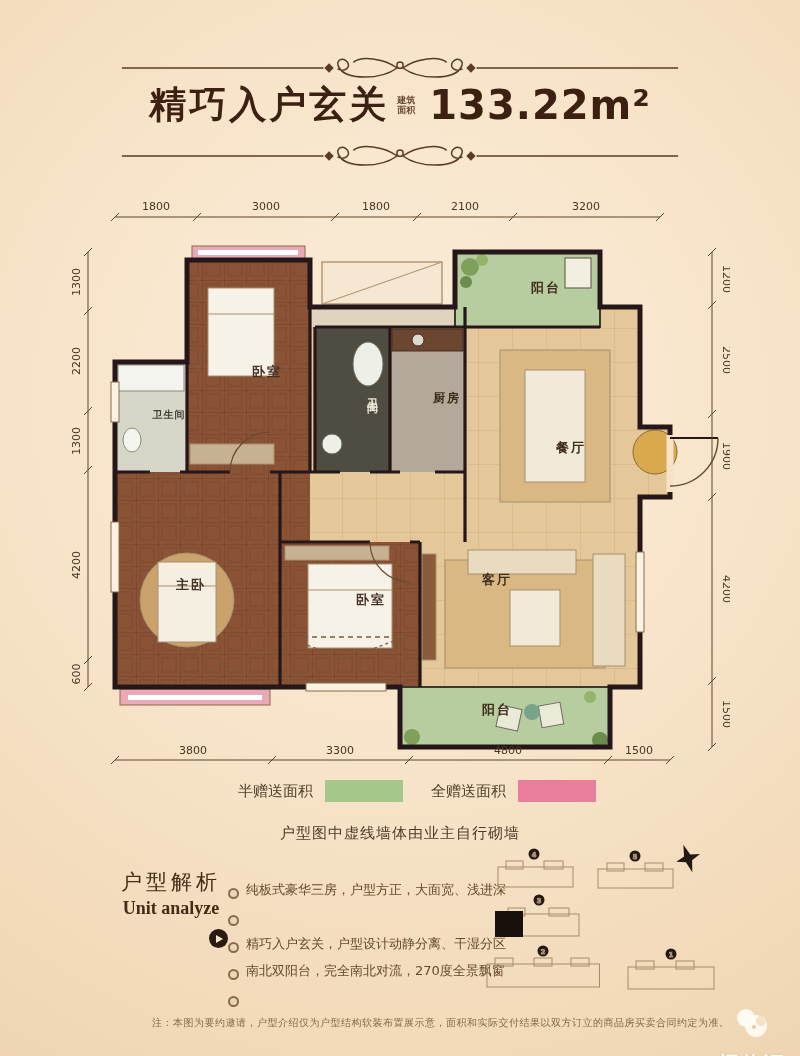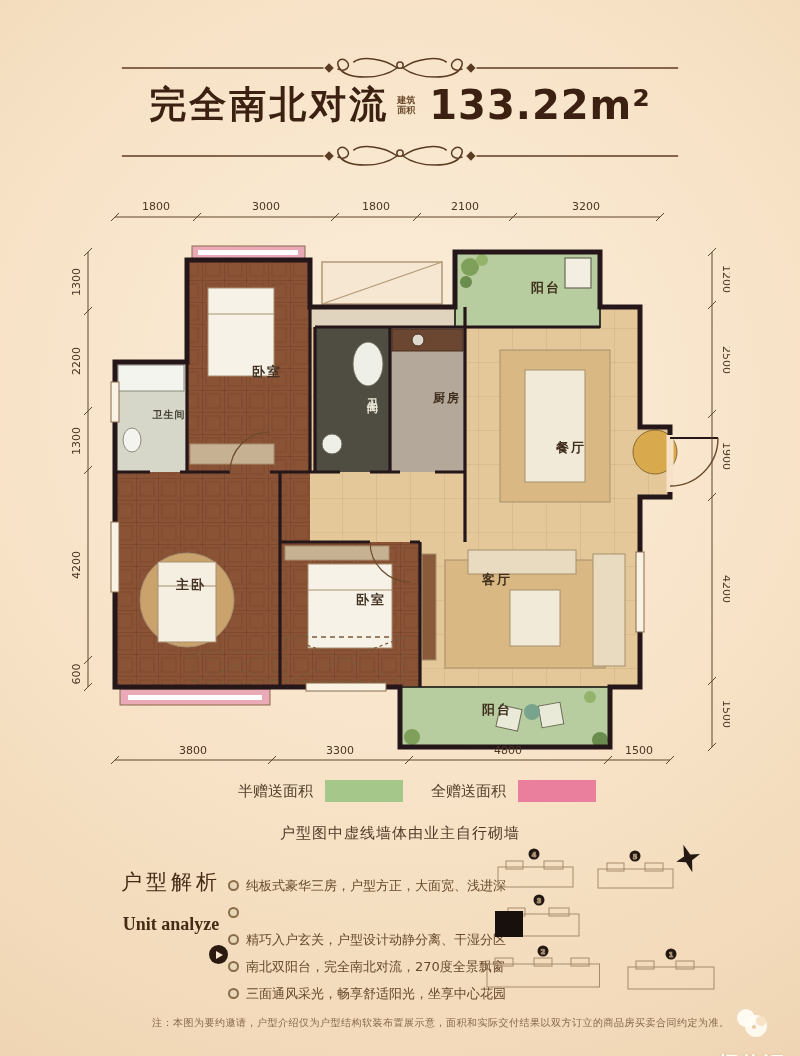--- a/index.html
+++ b/index.html
@@ -31,25 +31,25 @@
   .room-label.vert{writing-mode:vertical-rl;letter-spacing:2px;color:#e9e4d3;font-size:11px;}
   .room-label.onwood{color:#433122;}
   
   .legend-row{top:780px;left:17px;width:800px;display:flex;justify-content:center;align-items:center;gap:28px;color:#51402c;font-size:15px;}
   .legend-item{display:flex;align-items:center;gap:12px;}
   .swatch{width:78px;height:22px;display:block;}
   .legend-note{top:824px;left:0;width:800px;text-align:center;font-size:15px;color:#4f3a28;letter-spacing:1px;}
   
   .ana-title{left:112px;top:868px;width:118px;text-align:center;color:#452b16;}
   .ana-cn{font-size:21px;font-weight:400;letter-spacing:4px;}
-  .ana-en{font-family:"Liberation Serif","DejaVu Serif",serif;font-size:18px;font-weight:700;margin-top:18px;}
+  .ana-en{font-family:"Liberation Serif","DejaVu Serif",serif;font-size:18px;font-weight:700;margin-top:2px;}
   .play{margin:10px 2px 0 auto;width:19px;height:19px;border-radius:50%;background:#2a1a10;display:flex;align-items:center;justify-content:center;}
   .play span{width:0;height:0;border-left:7px solid #f7e5cd;border-top:4.5px solid transparent;border-bottom:4.5px solid transparent;margin-left:2px;}
   .bullets{left:228px;top:872px;width:300px;}
-  .bullet-line{display:flex;align-items:center;gap:7px;height:27px;white-space:nowrap;font-size:13px;color:#66482a;}
+  .bullet-line{display:flex;align-items:flex-end;gap:7px;height:27px;white-space:nowrap;font-size:13px;color:#66482a;}
   .bdot{width:7px;height:7px;border-radius:50%;border:2px solid #8a6c48;background:#e9d7ba;flex:0 0 auto;}
   
   svg.sitemap{left:478px;top:833px;}
   svg.sitemap text{font-size:13px;fill:#f6ead4;font-weight:700;}
   
   .footnote{left:152px;top:1016px;font-size:10px;color:#86684a;white-space:nowrap;letter-spacing:.5px;}
   .logo{right:14px;top:1002px;display:flex;align-items:center;gap:8px;flex-direction:column;}
   .logo-text{font-size:21px;font-weight:800;color:#fffdf4;letter-spacing:2px;text-shadow:0 1px 3px rgba(150,100,50,.55);}
 </style>
 </head>
@@ -67,21 +67,21 @@
       <path d="M303,14 C318,3 342,1 350,8"></path>
       <circle cx="300" cy="11" r="3.4"></circle>
     </g>
     <g fill="currentColor">
       <polygon points="224,9 229,14 224,19 219,14"></polygon>
       <polygon points="376,9 381,14 376,19 371,14"></polygon>
     </g>
   </svg>
 
   <div class="abs title-row">
-    <span class="title-cn">完全南北对流</span>
+    <span class="title-cn">精巧入户玄关</span>
     <span class="area-label">建筑面积</span>
     <span class="area-value">133.22m²</span>
   </div>
 
   <svg class="abs flourish bot" viewBox="0 0 600 28">
     <g stroke="currentColor" fill="none" stroke-width="1.6">
       <line x1="2" y1="14" x2="218" y2="14"></line>
       <line x1="382" y1="14" x2="598" y2="14"></line>
       <path d="M297,14 C279,27 243,27 235,14 C230,6 238,2 243,7 C248,12 242,19 233,15"></path>
       <path d="M303,14 C321,27 357,27 365,14 C370,6 362,2 357,7 C352,12 358,19 367,15"></path>
@@ -295,21 +295,20 @@
     <div class="bullet-line">
         <span class="bdot"></span>
         <span>精巧入户玄关，户型设计动静分离、干湿分区</span>
       </div>
     <div class="bullet-line">
         <span class="bdot"></span>
         <span>南北双阳台，完全南北对流，270度全景飘窗</span>
       </div>
     <div class="bullet-line">
         <span class="bdot"></span>
-        <span>三面通风采光，畅享舒适阳光，坐享中心花园</span>
       </div>
   </div>
 
   <svg class="abs sitemap" width="240" height="168" viewBox="0 0 480 336">
     <g transform="translate(420,52) rotate(-18)">
       <path d="M0,-30 L7,-7 L26,-2 L7,5 L0,28 L-6,5 L-24,-2 L-6,-7 Z" fill="#241812"></path>
     </g>
     <g fill="none" stroke="#a58c6d" stroke-width="2">
       <g transform="translate(40,58)">
         <rect x="0" y="10" width="150" height="40"></rect>

